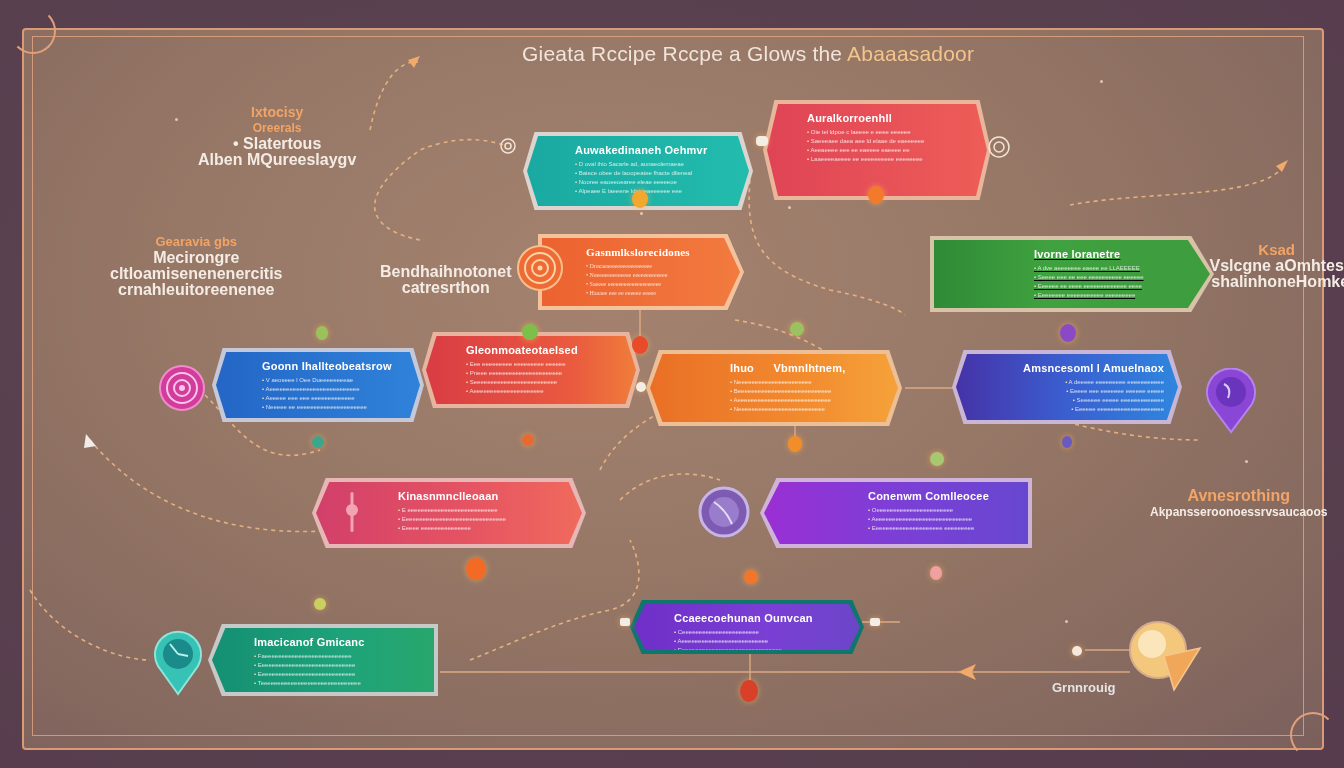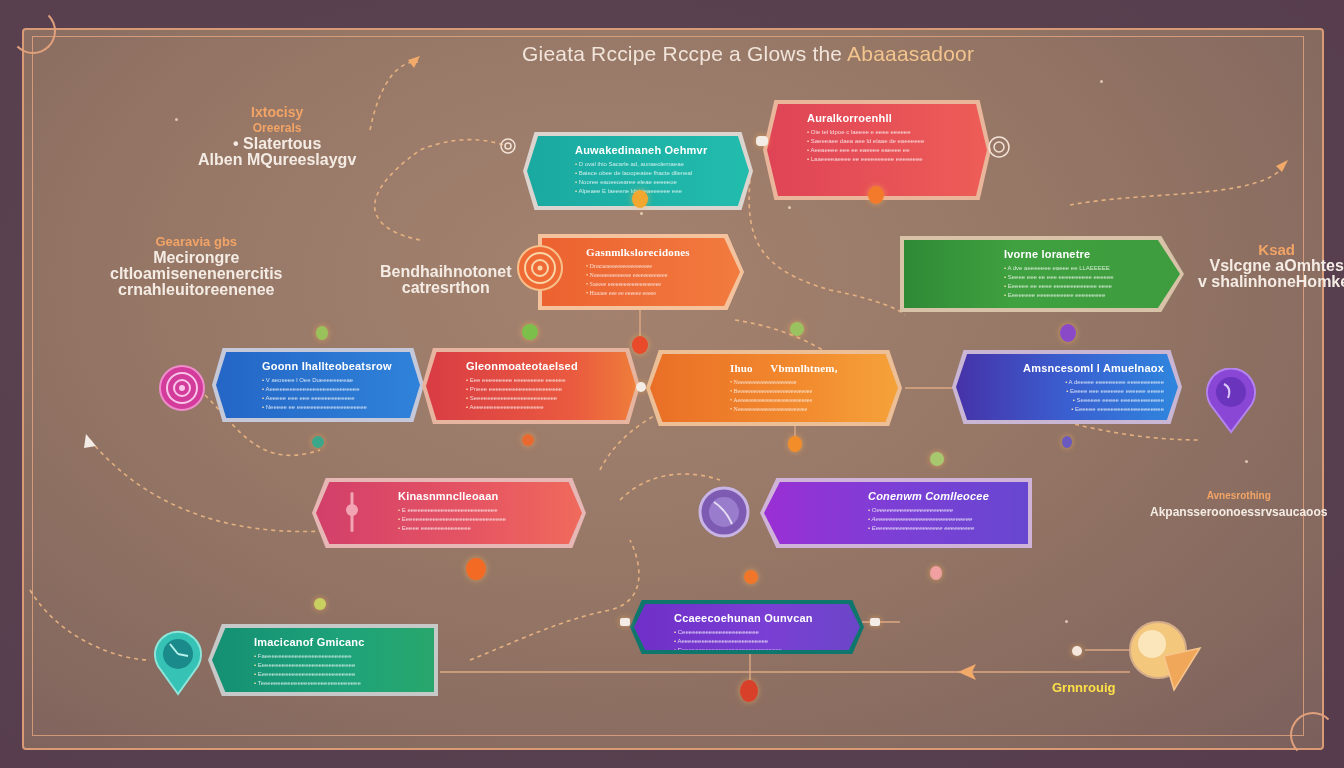--- a/index.html
+++ b/index.html
@@ -145,25 +145,25 @@
 <div class="side-label" style="left:380px;top:264px;">
   <div class="t">Bendhaihnotonet</div>
   <div class="t">catresrthon</div>
 </div>
 <div class="side-label" style="left:1198px;top:242px;">
   <div class="h" style="font-size:15px;">Ksad</div>
   <div class="t">Vslcgne aOmhtes</div>
   <div class="t">v shalinhoneHomker</div>
 </div>
 <div class="side-label" style="left:1150px;top:488px;">
-  <div class="h" style="font-size:10px;">Avnesrothing</div>
+  <div class="h" style="font-size:16px;">Avnesrothing</div>
   <div class="t" style="font-size:12px;">Akpansseroonoessrvsaucaoos</div>
 </div>
 <div class="side-label" style="left:1052px;top:680px;">
-  <div class="h" style="font-size:13px;color:#fde047;">Grnnrouig</div>
+  <div class="h" style="font-size:13px;color:#e5e5e5;">Grnnrouig</div>
 </div>
 
 <div class="node" style="left:523px;top:102px;width:230px;height:78px;background:#dcd4cf;margin-top:30px;">
   <div class="node-inner" style="background:linear-gradient(90deg,#1aa9a1,#22bcad);padding-left:48px;">
     <div class="node-title">Auwakedinaneh Oehmvr</div>
     <div class="node-line">D oval ihio Sacarle ad, aunaeolernaeae</div>
     <div class="node-line">Baiece obee de laoopeatee fhacte dlieneal</div>
     <div class="node-line">Nooree eaoeeoearee eleae eeeeeoe</div>
     <div class="node-line">Alpeaee E laeeene ldpt ieaeeeeee eee</div>
   </div>
@@ -182,52 +182,52 @@
 <div class="node right-arrow" style="left:538px;top:234px;width:206px;height:76px;background:#f4c39e;">
   <div class="node-inner" style="background:linear-gradient(90deg,#ec6230,#f27b3f);padding-left:44px;font-family:Liberation Serif, serif;">
     <div class="node-title">Gasnmlkslorecidones</div>
     <div class="node-line">Drezaeaeeeeeeeeeeeeeeee</div>
     <div class="node-line">Neeeeeeeeeeeeee eeeeeeeeeeeee</div>
     <div class="node-line">Saeeee eeeeeeeeeeeeeeeeeeee</div>
     <div class="node-line">Haaaee eee ee eeeeee eeeee</div>
   </div>
 </div>
 
-<div class="node right-arrow" style="left:900px;top:236px;width:284px;height:76px;background:#d8c3a8;">
+<div class="node right-arrow" style="left:930px;top:236px;width:284px;height:76px;background:#d8c3a8;text-decoration:underline;">
   <div class="node-inner" style="background:linear-gradient(90deg,#2f8a36,#3fa13f 40%,#3e9c3e);padding-left:100px;">
     <div class="node-title">Ivorne loranetre</div>
     <div class="node-line">A dve aeeeeeee eaeee ee LLAEEEEE</div>
     <div class="node-line">Seeee eee ee eee eeeeeeeeee eeeeee</div>
     <div class="node-line">Eeeeee ee eeee eeeeeeeeeeeee eeee</div>
     <div class="node-line">Eeeeeeee eeeeeeeeeee eeeeeeeee</div>
   </div>
 </div>
 
 <div class="node" style="left:212px;top:348px;width:212px;height:74px;background:#c5c8d8;">
   <div class="node-inner" style="background:linear-gradient(90deg,#2466c6,#2f82d9);padding-left:46px;">
     <div class="node-title">Goonn Ihallteobeatsrow</div>
     <div class="node-line">V aeoseee l Oee Dueeeeeeeeae</div>
     <div class="node-line">Aeeeeeeeeeeeeeeeeeeeeeeeeeee</div>
     <div class="node-line">Aeeeee eee eee eeeeeeeeeeeee</div>
     <div class="node-line">Neeeee ee eeeeeeeeeeeeeeeeeeeee</div>
   </div>
 </div>
 
-<div class="node" style="left:422px;top:348px;width:218px;height:76px;background:#e6b49f;">
+<div class="node" style="left:422px;top:332px;width:218px;height:76px;background:#e6b49f;">
   <div class="node-inner" style="background:linear-gradient(90deg,#d93c44,#ea5a3f 70%,#ef7d3a);padding-left:40px;">
     <div class="node-title">Gleonmoateotaelsed</div>
     <div class="node-line">Eee eeeeeeeee eeeeeeeee eeeeee</div>
     <div class="node-line">Pneee eeeeeeeeeeeeeeeeeeeeee</div>
     <div class="node-line">Seeeeeeeeeeeeeeeeeeeeeeeee</div>
     <div class="node-line">Aeeeeeeeeeeeeeeeeeeeee</div>
   </div>
 </div>
 
 <div class="node" style="left:646px;top:350px;width:256px;height:76px;background:#ecbf96;">
-  <div class="node-inner" style="background:linear-gradient(90deg,#e96f26,#f28a2e 60%,#f5a23a);padding-left:80px;font-family:Liberation Serif, serif;">
+  <div class="node-inner" style="background:linear-gradient(90deg,#e96f26,#f28a2e 60%,#f5a23a);padding-left:80px;">
     <div class="node-title" style="white-space:pre;">Ihuo      Vbmnlhtnem,</div>
     <div class="node-line">Neeeeeeeeeeeeeeeeeeeeee</div>
     <div class="node-line">Beeeeeeeeeeeeeeeeeeeeeeeeeeee</div>
     <div class="node-line">Aeeeeeeeeeeeeeeeeeeeeeeeeeeee</div>
     <div class="node-line">Neeeeeeeeeeeeeeeeeeeeeeeeee</div>
   </div>
 </div>
 
 <div class="node" style="left:952px;top:350px;width:230px;height:74px;background:#c9b6d4;text-align:right;">
   <div class="node-inner" style="background:linear-gradient(90deg,#4632a8,#3a5fd0 50%,#2f86de);padding-left:54px;">
@@ -242,21 +242,21 @@
 <div class="node" style="left:312px;top:478px;width:274px;height:70px;background:#e6b7b4;">
   <div class="node-inner" style="background:linear-gradient(90deg,#d23f6a,#e65562 60%,#f06a5c);padding-left:82px;">
     <div class="node-title">Kinasnmnclleoaan</div>
     <div class="node-line">E eeeeeeeeeeeeeeeeeeeeeeeeeee</div>
     <div class="node-line">Eeeeeeeeeeeeeeeeeeeeeeeeeeeeeee</div>
     <div class="node-line">Eeeee eeeeeeeeeeeeeee</div>
   </div>
 </div>
 
 <div class="node left-arrow" style="left:760px;top:478px;width:272px;height:70px;background:#cfb3d8;">
-  <div class="node-inner" style="background:linear-gradient(90deg,#9a2fd4,#7c3fd6 50%,#6747d0);padding-left:104px;font-style:italic;">
+  <div class="node-inner" style="background:linear-gradient(90deg,#9a2fd4,#7c3fd6 50%,#6747d0);padding-left:104px;">
     <div class="node-title">Conenwm Comlleocee</div>
     <div class="node-line">Oeeeeeeeeeeeeeeeeeeeeeee</div>
     <div class="node-line">Aeeeeeeeeeeeeeeeeeeeeeeeeeeeee</div>
     <div class="node-line">Eeeeeeeeeeeeeeeeeeeee eeeeeeeee</div>
   </div>
 </div>
 
 <div class="node" style="left:630px;top:600px;width:234px;height:54px;background:#0f766e;">
   <div class="node-inner" style="background:linear-gradient(90deg,#6f2fc8,#7a3fd4 60%,#6b46c8);padding-left:40px;">
     <div class="node-title">Ccaeecoehunan Ounvcan</div>

